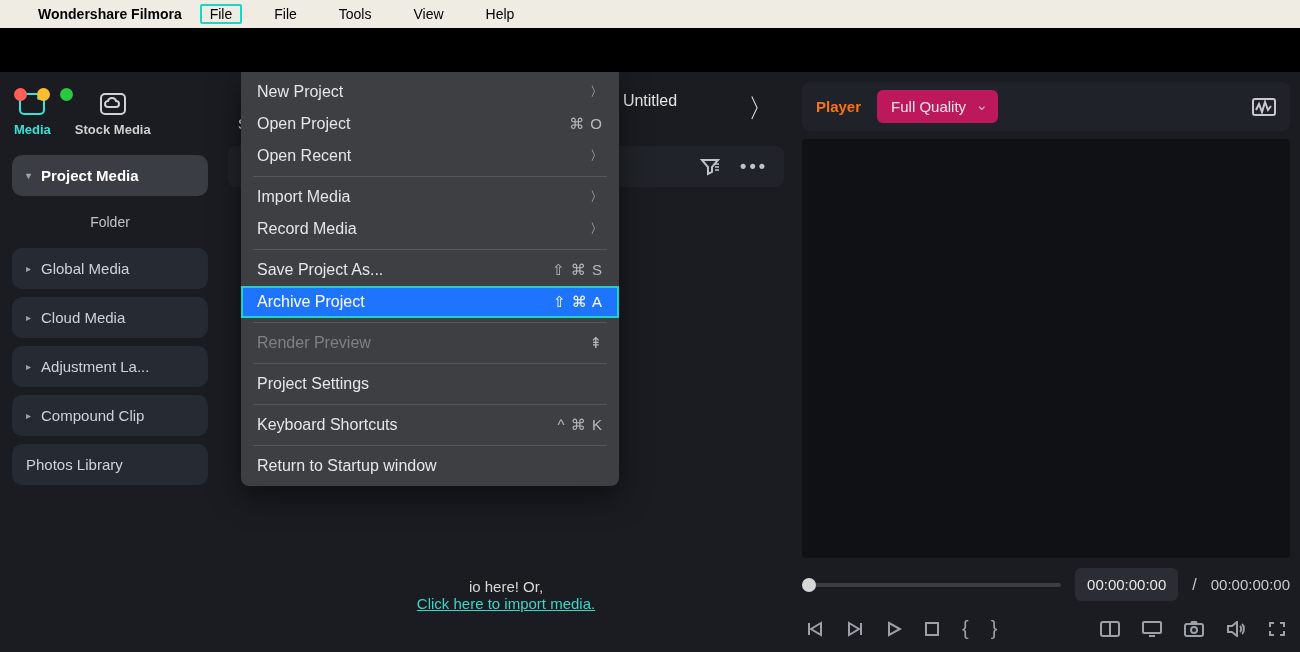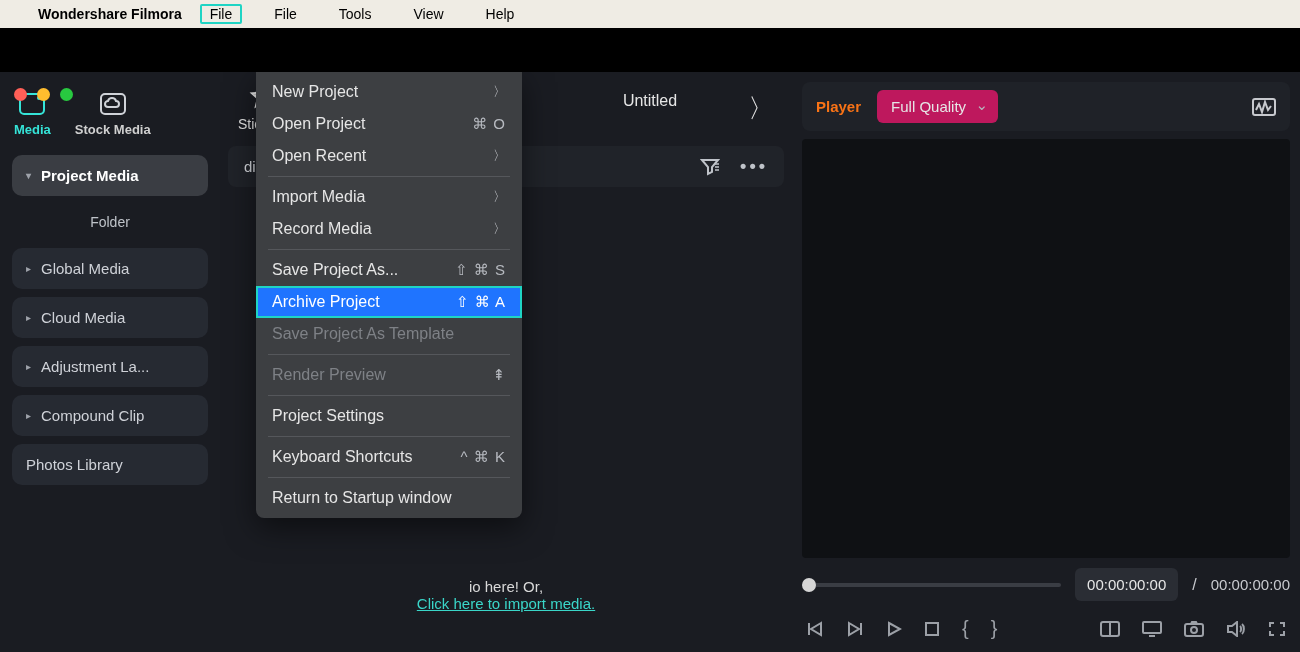--- a/index.html
+++ b/index.html
@@ -74,21 +74,21 @@
 .progress-row { display: flex; align-items: center; gap: 14px; margin-bottom: 12px; }
 .slider { flex: 1; height: 4px; background: #3a3d44; border-radius: 2px; position: relative; }
 .slider::before { content: ""; position: absolute; left: 0; top: -5px; width: 14px; height: 14px; border-radius: 50%; background: #d6d6d6; }
 .badge-time { background: #2a2d34; padding: 8px 12px; border-radius: 6px; font-size: 15px; color: #e6e6e6; }
 .sep-slash { font-size: 16px; color: #c7c9ce; }
 
 .controls-row { display: flex; align-items: center; gap: 22px; padding: 4px 4px 12px 4px; color: #9ca0a7; font-size: 18px; }
 .controls-row .grow { flex: 1; }
 
 
-.file-menu { position: absolute; top: 0; left: 256px; width: 266px; background: #3d3f42; border-radius: 0 0 8px 8px; border-top:none; box-shadow: 0 10px 30px rgba(0,0,0,.5); color: #e6e6e6; font-size: 16px; padding: 4px 0; z-index: 50; }
+.file-menu { position: absolute; top: 0; left: 241px; width: 378px; background: #3d3f42; border-radius: 0 0 8px 8px; border-top:none; box-shadow: 0 10px 30px rgba(0,0,0,.5); color: #e6e6e6; font-size: 16px; padding: 4px 0; z-index: 50; }
 .fm-item { display: flex; align-items: center; justify-content: space-between; padding: 7px 16px; }
 .fm-item.disabled { color: #7e8186; }
 .fm-item .label { }
 .fm-item .sc { color: #b7bac0; font-size: 15px; letter-spacing: 1px; }
 .fm-item .chev-r { color: #c7c9ce; font-size: 13px; }
 .fm-sep { height: 1px; background: #55575b; margin: 4px 12px; }
 .fm-item.highlighted { background: #1f74ff; color: #fff; outline: 2px solid #1fd4c4; outline-offset: -2px; }
 .fm-item.highlighted .sc { color: #fff; }
 
 svg { display:block; }
@@ -139,23 +139,20 @@
         <span class="chev-r">〉</span>
       </div>
     <div class="fm-sep"></div>
     <div class="fm-item">
         <span class="label">Save Project As...</span>
         <span class="sc">⇧ ⌘ S</span>
       </div>
     <div class="fm-item highlighted">
         <span class="label">Archive Project</span>
         <span class="sc">⇧ ⌘ A</span>
-      </div>
-    <div class="fm-item disabled">
-        <span class="label">Save Project As Template</span>
       </div>
     <div class="fm-sep"></div>
     <div class="fm-item disabled">
         <span class="label">Render Preview</span>
         <span class="sc">⇞</span>
       </div>
     <div class="fm-sep"></div>
     <div class="fm-item">
         <span class="label">Project Settings</span>
       </div>

